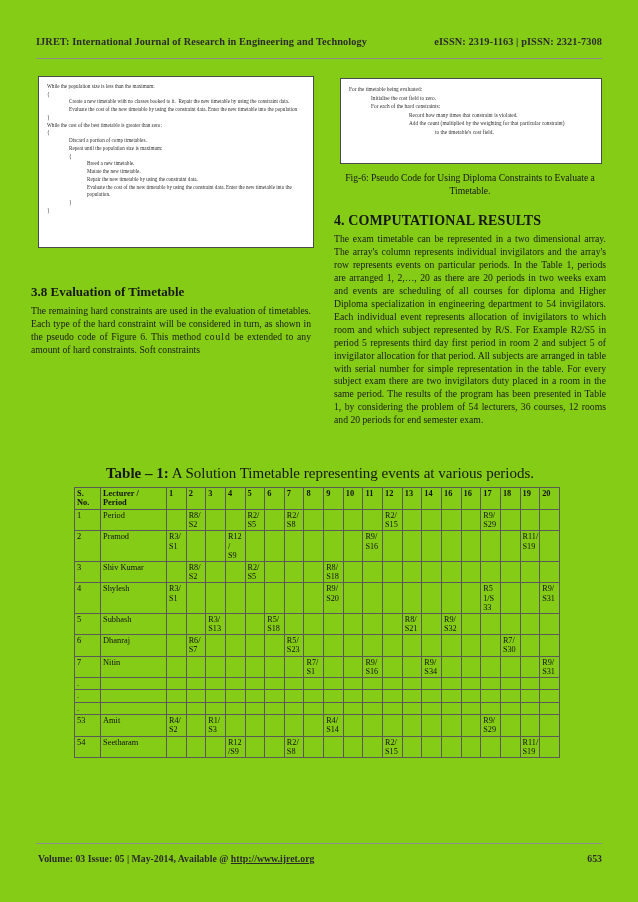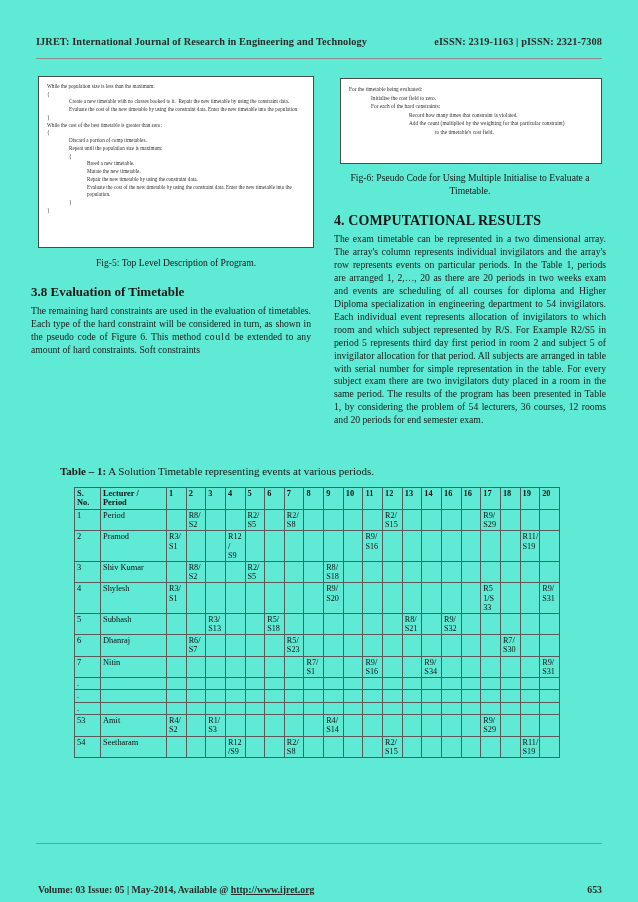--- a/index.html
+++ b/index.html
@@ -13,21 +13,21 @@
     font-family: "Liberation Serif", serif;
     color: #161616;
     position: relative;
     overflow: hidden;
   }
   .page {
     position: absolute;
     left: 0; top: 0;
     width: 638px;
     height: 902px;
-    background: #5eead4;
+    background: #84cc16;
   }
 
   
   .header {
     position: absolute;
     left: 36px;
     top: 36px;
     width: 566px;
     display: flex;
     justify-content: space-between;
@@ -112,21 +112,22 @@
   #left-col  { left: 31px;  top: 305px; width: 280px; }
   #right-col { left: 334px; top: 233px; width: 272px; }
   .spaced { letter-spacing: 0.9px; }
 
   
   #table-caption {
     position: absolute;
     left: 60px;
     top: 465px;
     width: 520px;
-    font-size: 11px;
+    text-align: center;
+    font-size: 15px;
   }
   #table-caption b { font-weight: bold; }
 
   #timetable-wrap {
     position: absolute;
     left: 74px;
     top: 487px;
     width: 486px;
   }
   table.tt {
@@ -173,21 +174,20 @@
     position: absolute;
     left: 38px;
     top: 853px;
     width: 564px;
     display: flex;
     justify-content: space-between;
     align-items: baseline;
     font-weight: bold;
     font-size: 9.8px;
     color: #2b2b2b;
-    margin-top: 31px;
   }
   .footer a, .url {
     color: #2b2b2b;
     text-decoration: underline;
   }
 </style>
 </head>
 <body>
 
 <div class="page">
@@ -211,36 +211,33 @@
         <div class="pl ind1">Repeat until the population size is maximum:</div>
         <div class="pl ind1">{</div>
         <div class="pl ind2">Breed a new timetable.</div>
         <div class="pl ind2">Mutate the new timetable.</div>
         <div class="pl ind2">Repair the new timetable by using the constraint data.</div>
         <div class="pl ind2">Evaluate the cost of the new timetable by using the constraint data. Enter the new timetable into the population.</div>
         <div class="pl ind1">}</div>
         <div class="pl ind0">}</div>
       </div>
   </div>
-  <div class="fig-caption" id="fig5-caption">
-    <b>Fig-5:</b><span> Top Level Description of Program.</span>
-  </div>
 
   <div class="fig-box" id="fig6-box">
     <div class="pseudo" id="fig6-lines">
         <div class="pl ind0">For the timetable being evaluated:</div>
         <div class="pl ind1">Initialise the cost field to zero.</div>
         <div class="pl ind1">For each of the hard constraints:</div>
         <div class="pl ind3">Record how many times that constraint is violated.</div>
         <div class="pl ind3">Add the count (multiplied by the weighting for that particular constraint)</div>
         <div class="pl ind4">to the timetable's cost field.</div>
       </div>
   </div>
   <div class="fig-caption" id="fig6-caption">
-    <b>Fig-6:</b><span> Pseudo Code for Using Multiple Initialise to Evaluate a Timetable.</span>
+    <b>Fig-6:</b><span> Pseudo Code for Using Diploma Constraints to Evaluate a Timetable.</span>
   </div>
 
   <div class="sec-heading" id="sec38">3.8 Evaluation of Timetable</div>
   <div class="col-text" id="left-col"><span>The remaining hard constraints are used in the evaluation of timetables. Each type of the hard constraint will be considered in turn, as shown in the pseudo code of Figure 6. This method </span><span class="spaced">could</span><span> be extended to any amount of hard constraints. Soft constraints</span></div>
 
   <div class="sec-heading" id="sec4">4. COMPUTATIONAL RESULTS</div>
   <div class="col-text" id="right-col">The exam timetable can be represented in a two dimensional array. The array's column represents individual invigilators and the array's row represents events on particular periods. In the Table 1, periods are arranged 1, 2,…, 20 as there are 20 periods in two weeks exam and events are scheduling of all courses for diploma and Higher Diploma specialization in engineering department to 54 invigilators. Each individual event represents allocation of invigilators to which room and which subject represented by R/S. For Example R2/S5 in period 5 represents third day first period in room 2 and subject 5 of invigilator allocation for that period. All subjects are arranged in table with serial number for simple representation in the table. For every subject exam there are two invigilators duty placed in a room in the same period. The results of the program has been presented in Table 1, by considering the problem of 54 lecturers, 36 courses, 12 rooms and 20 periods for end semester exam.</div>
 
   <div id="table-caption">
     <b>Table – 1:</b><span> A Solution Timetable representing events at various periods.</span>

